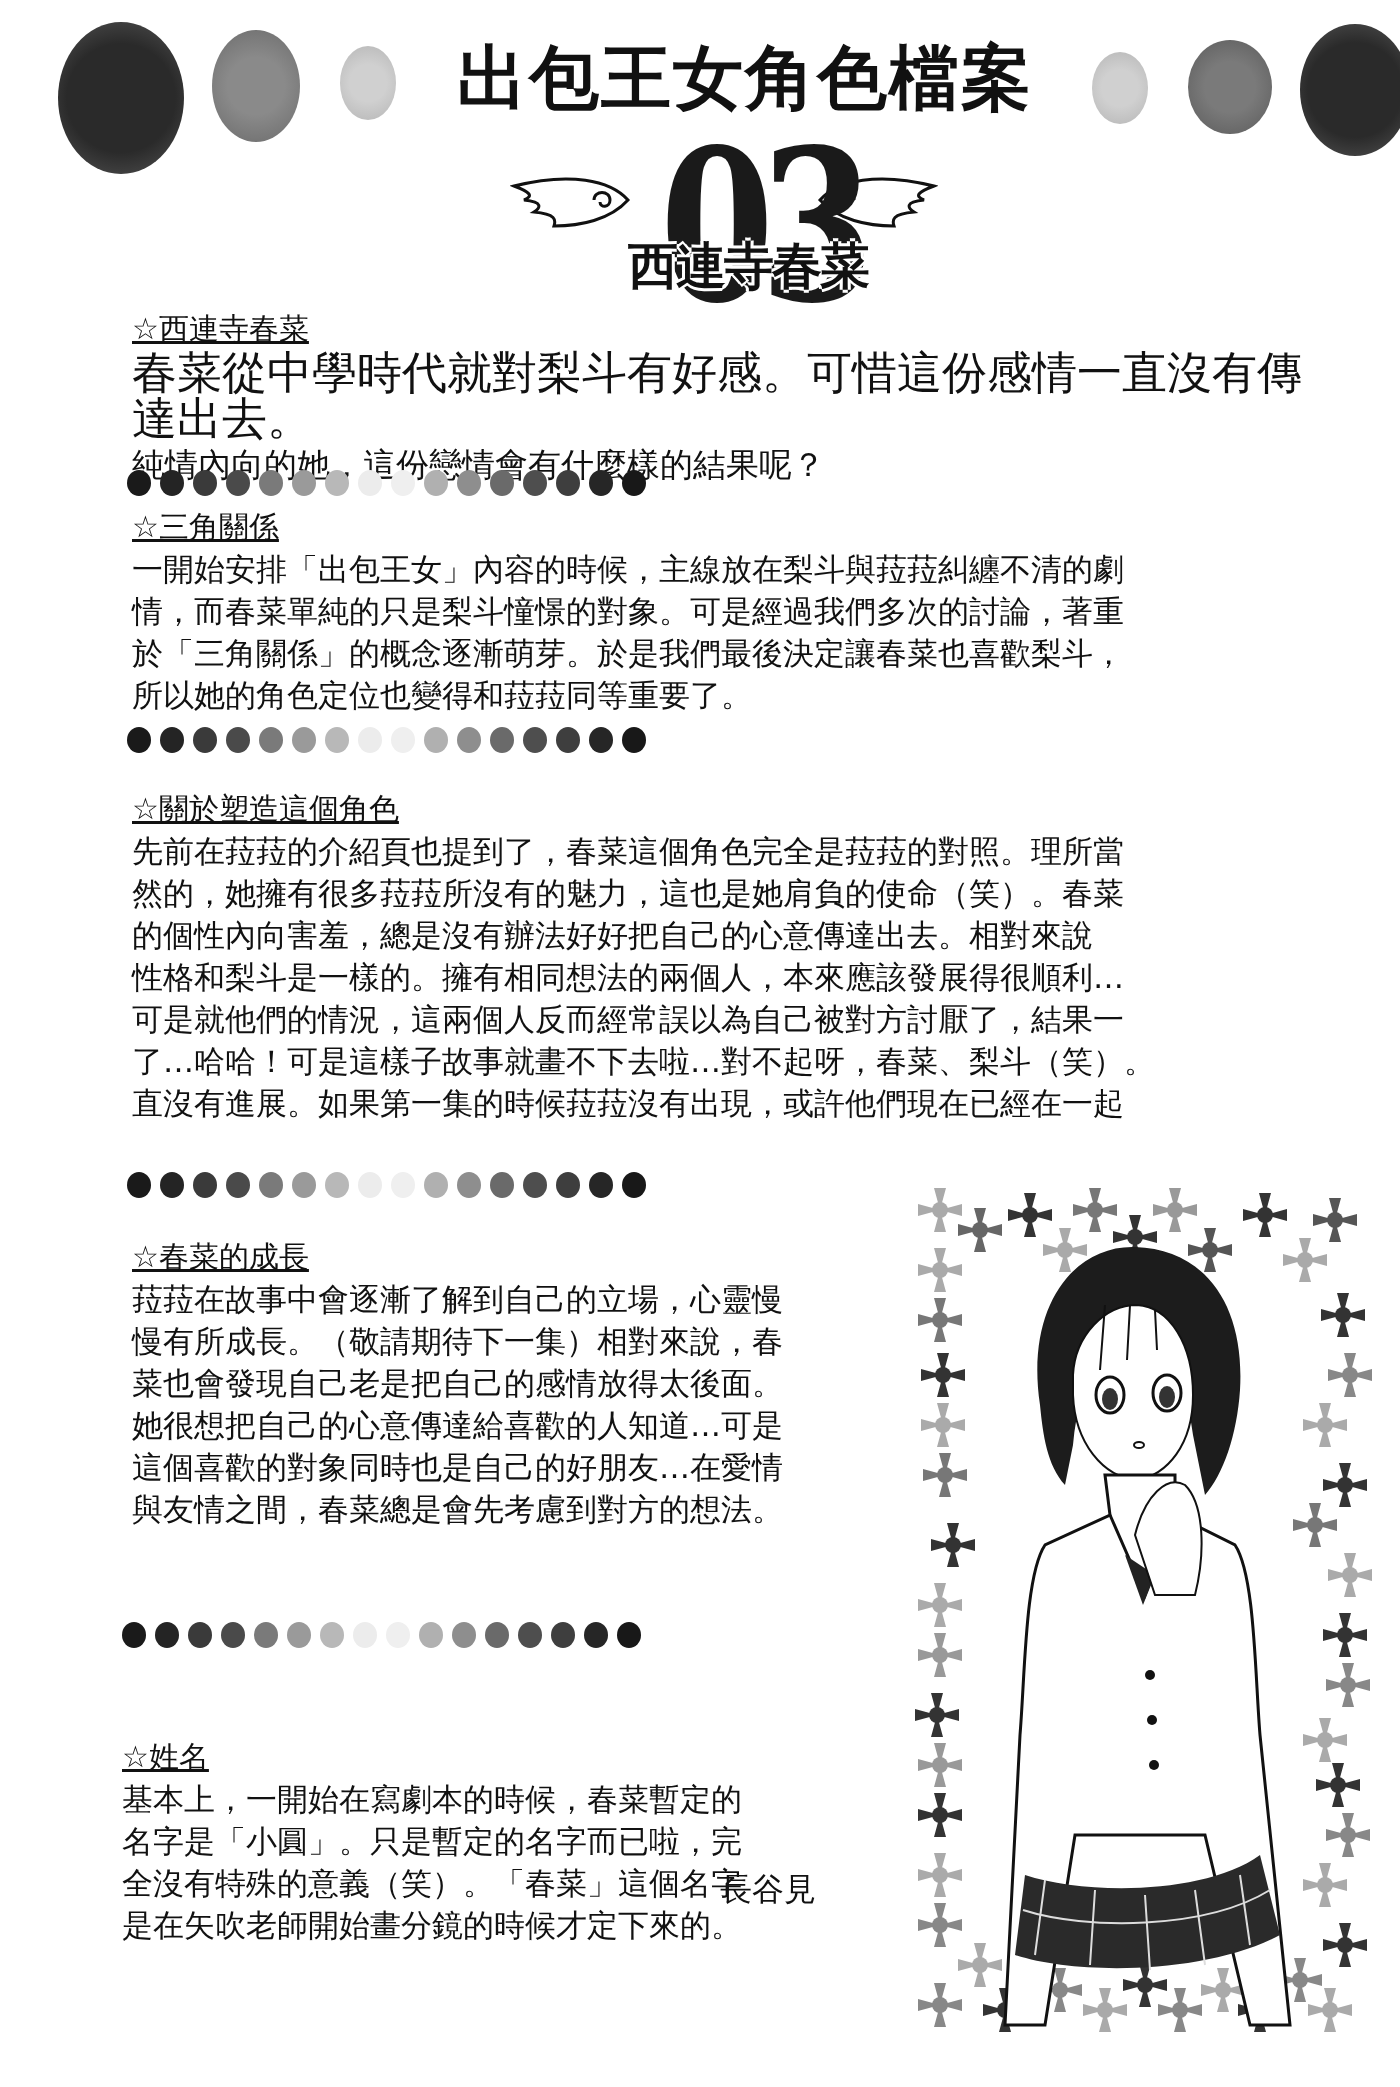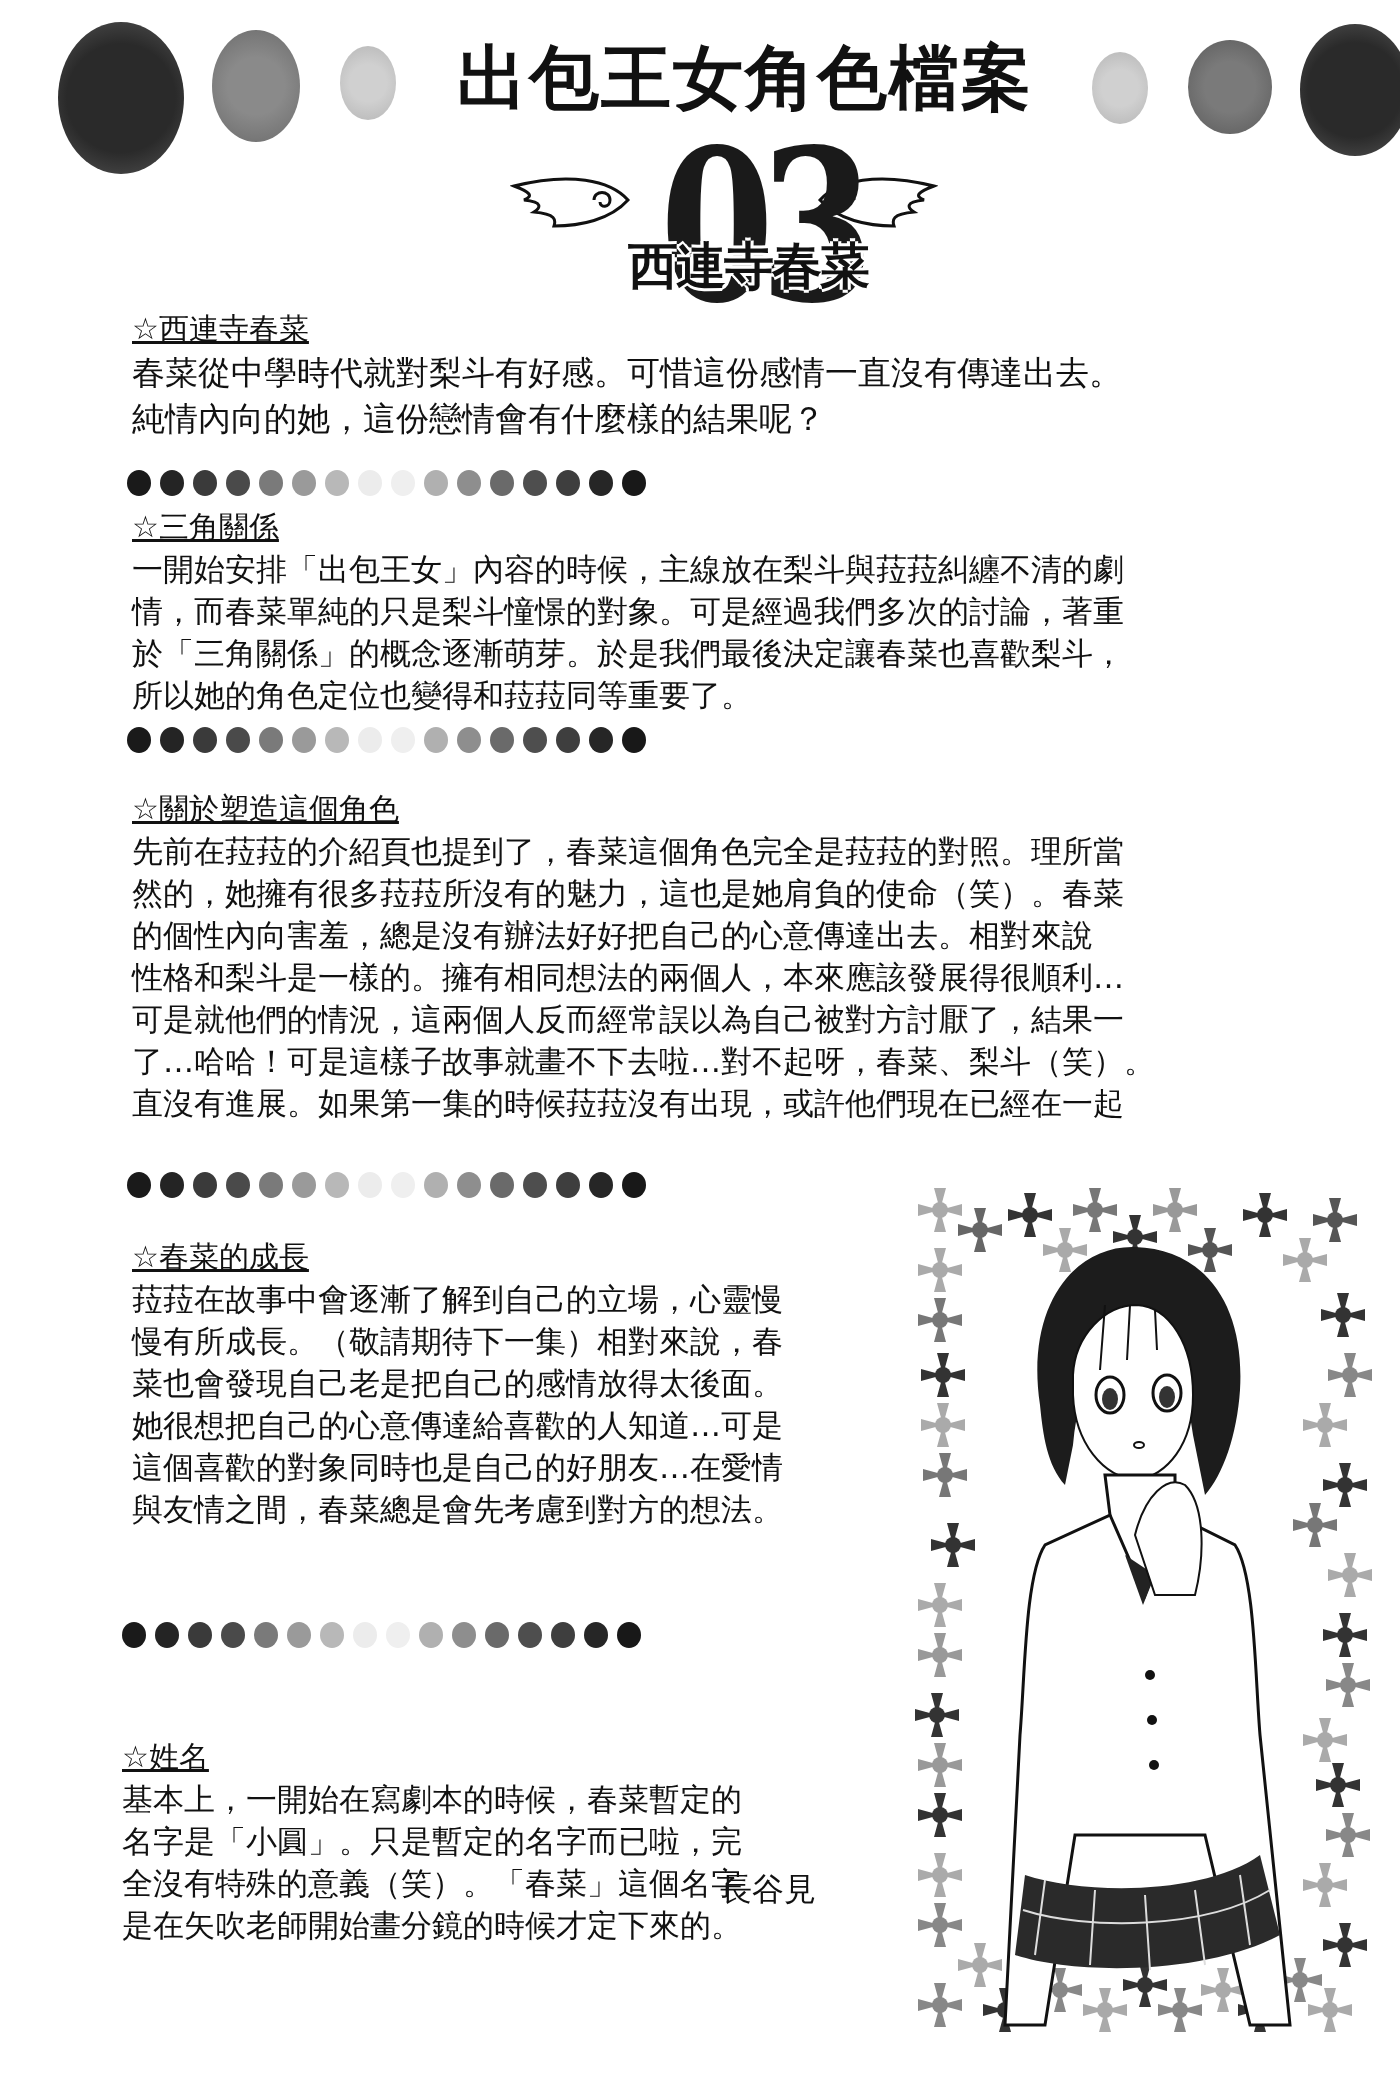--- a/index.html
+++ b/index.html
@@ -62,21 +62,21 @@
     <path d="M2 30 C20 10, 60 2, 116 16 C100 22, 96 26, 106 30 C86 32, 90 38, 96 42 C74 44, 74 50, 76 56 C50 56, 20 50, 2 30 Z" fill="#fff" stroke="#111" stroke-width="3"></path>
     <path d="M36 30 C36 20, 20 20, 20 30 C20 38, 30 38, 30 32" fill="none" stroke="#111" stroke-width="3"></path>
   </svg>
   <div class="emblem-number">03</div>
   <div class="emblem-name">西連寺春菜</div>
 </div>
 
 <div class="section" style="top:308px;">
   <div class="heading">☆西連寺春菜</div>
   <div class="para para-wide">
-    <div style="font-size:33px;line-height:46px;">春菜從中學時代就對梨斗有好感。可惜這份感情一直沒有傳達出去。</div>
+    <div style="font-size:45px;line-height:46px;">春菜從中學時代就對梨斗有好感。可惜這份感情一直沒有傳達出去。</div>
     <div style="font-size:33px;line-height:46px;">純情內向的她，這份戀情會有什麼樣的結果呢？</div>
   </div>
 </div>
 
 <div class="dot-row" style="left:127px;top:470px;">
     <span class="dot" style="background: rgb(26, 26, 26);"></span>
     <span class="dot" style="background: rgb(36, 36, 36);"></span>
     <span class="dot" style="background: rgb(58, 58, 58);"></span>
     <span class="dot" style="background: rgb(74, 74, 74);"></span>
     <span class="dot" style="background: rgb(122, 122, 122);"></span>

